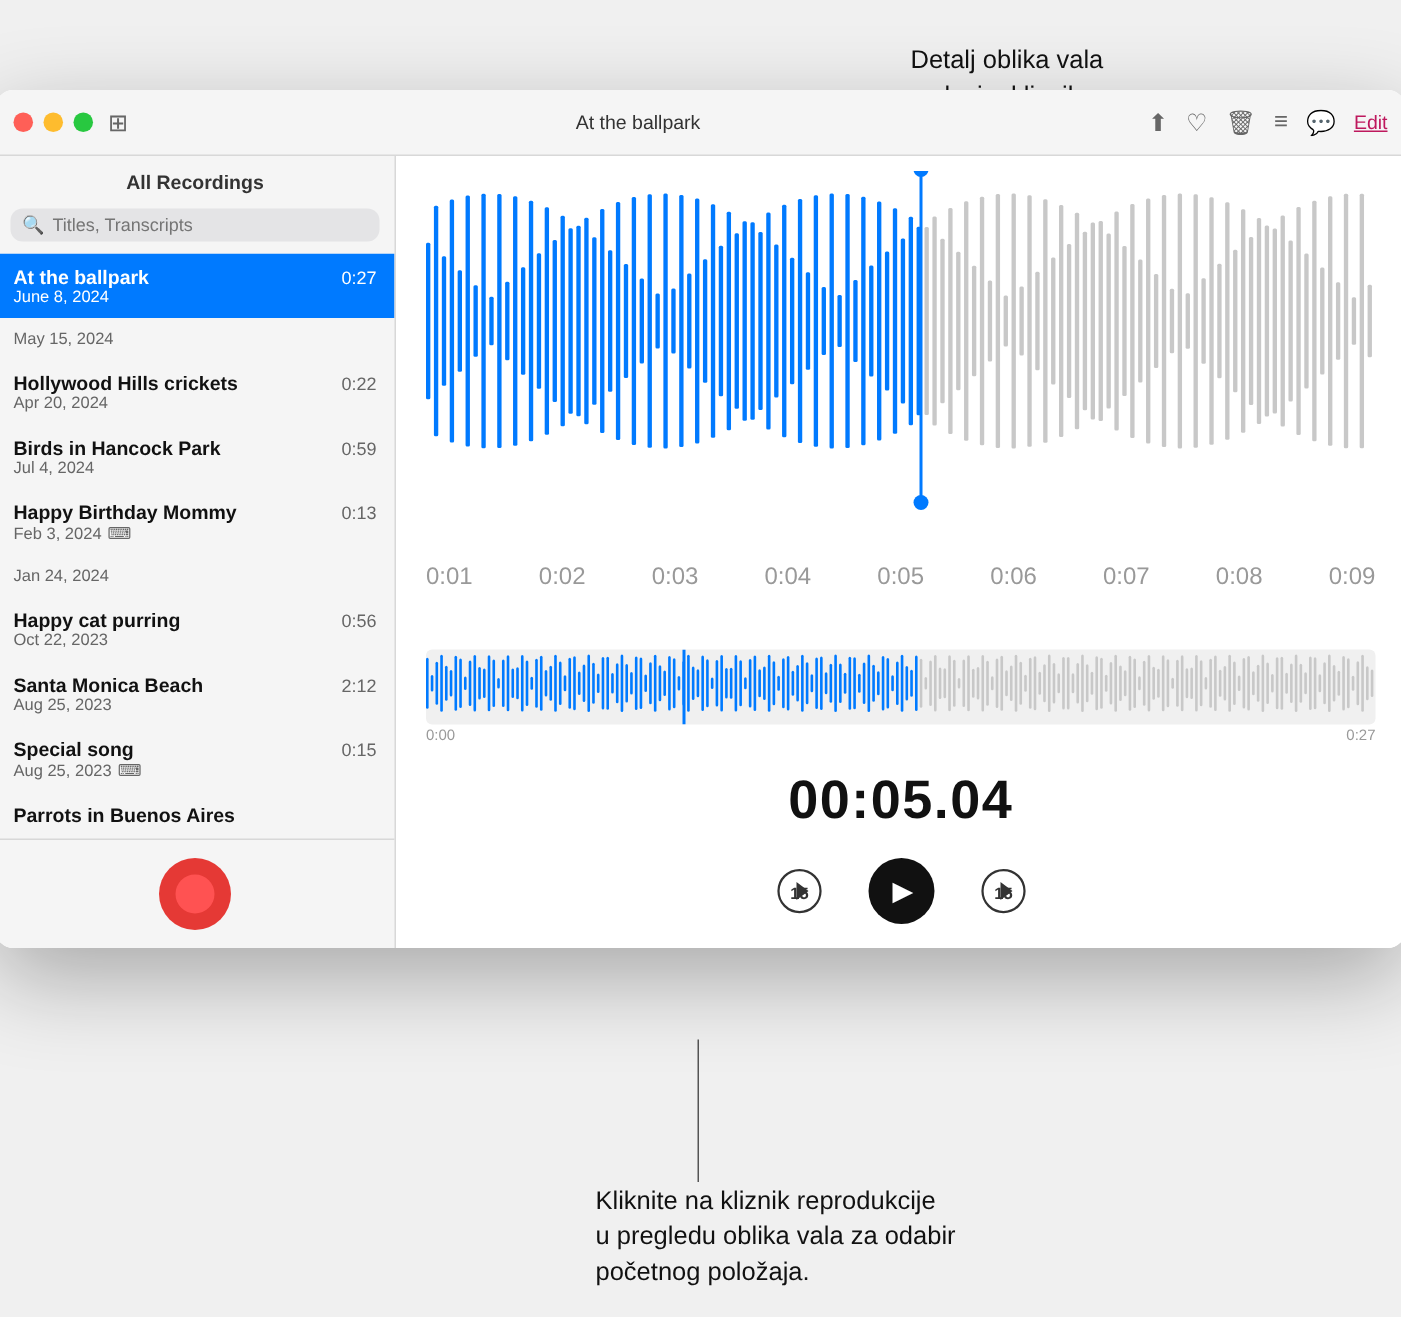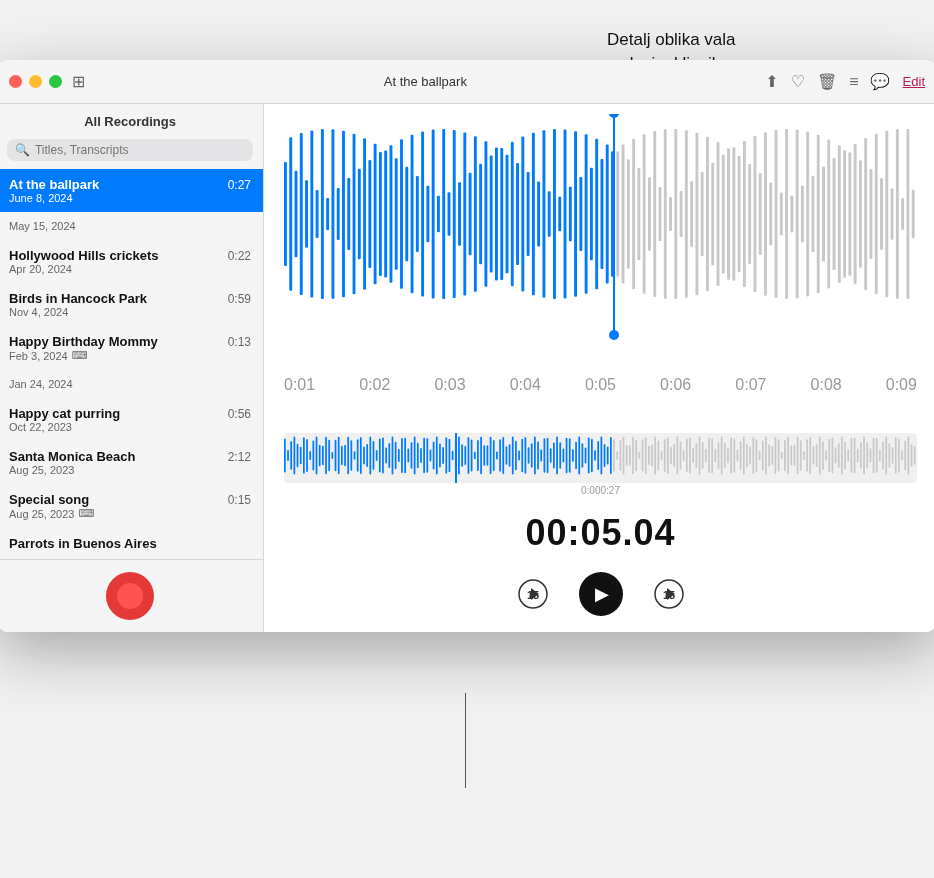--- a/index.html
+++ b/index.html
@@ -313,21 +313,21 @@
       position: absolute;
       top: 0;
       left: calc(27%);
       width: 2px;
       height: 50px;
       background: #007aff;
       z-index: 5;
     }
     .mini-time-axis {
       display: flex;
-      justify-content: center;
+      justify-content: space-between;
       font-size: 10px;
       color: #999;
       padding: 2px 0;
     }
     
     .timer-display {
       text-align: center;
       font-size: 36px;
       font-weight: 700;
       color: #111;
@@ -366,20 +366,23 @@
   </style>
 </head>
 <body>
 
 <div class="window-container" style="position:relative;">
 
   <div class="annotation annotation-knjiznica">Knjižnica</div>
   <div class="annotation annotation-detalj" style="top:28px;right:20px;white-space:pre-line;">Detalj oblika vala
 s plavim kliznikom
 reprodukcije po sredini</div>
+  <div class="annotation annotation-bottom" style="bottom:18px;left:330px;white-space:pre-line;">Kliknite na kliznik reprodukcije
+u pregledu oblika vala za odabir
+početnog položaja.</div>
 
   <div class="ann-line ann-line-knjiznica"></div>
   <div class="ann-line ann-line-detalj"></div>
   <div style="position:absolute;background:#555;width:1px;bottom:90px;left:398px;height:95px;"></div>
 
   <div class="app-window">
 
     <div class="title-bar">
       <div class="traffic-lights">
         <div class="traffic-light tl-close"></div>
@@ -429,21 +432,21 @@
       <div class="recording-date">
         Apr 20, 2024
       </div>
     </div>
             <div class="recording-item">
       <div class="recording-item-top">
         <span class="recording-title">Birds in Hancock Park</span>
         <span class="recording-duration">0:59</span>
       </div>
       <div class="recording-date">
-        Nov 4, 2024
+        Jul 4, 2024
       </div>
     </div>
             <div class="recording-item">
       <div class="recording-item-top">
         <span class="recording-title">Happy Birthday Mommy</span>
         <span class="recording-duration">0:13</span>
       </div>
       <div class="recording-date">
         Feb 3, 2024 <span style="font-size:11px;">⌨</span>
       </div>

